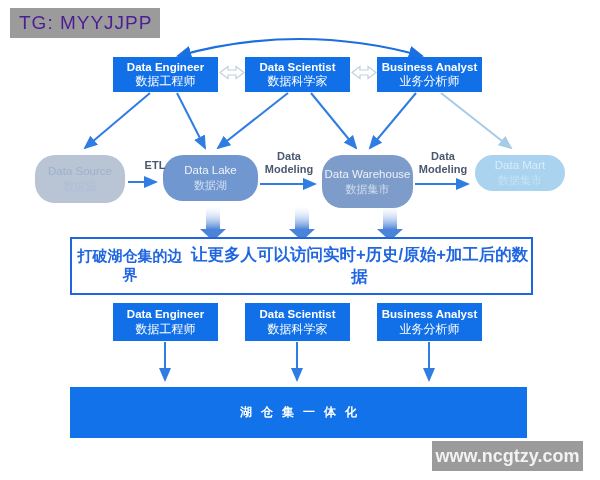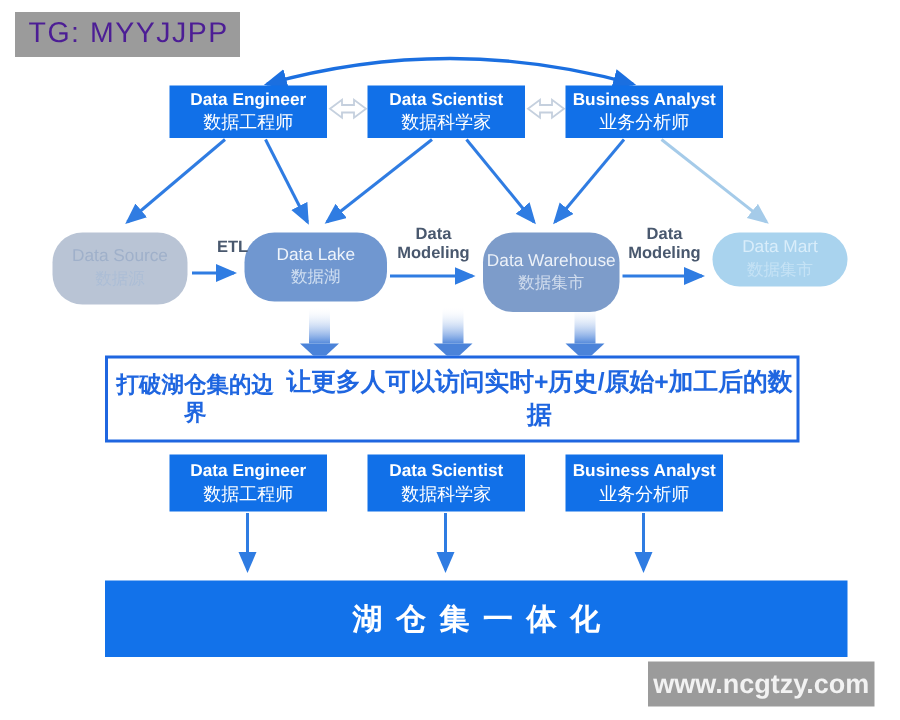--- a/index.html
+++ b/index.html
@@ -56,24 +56,24 @@
     position:absolute;left:70px;top:237px;width:459px;height:54px;background:#fff;
     border:2px solid var(--banner_blue,#1f66e0);color:var(--banner_blue,#1f66e0);
     display:flex;flex-direction:row;align-items:center;justify-content:space-evenly;
     font-weight:bold;text-align:center;
   }
   .banner .l1{font-size:15px;}
   .banner .l2{font-size:16.5px;}
 
   
   .bottom-banner{
-    position:absolute;left:70px;top:387px;width:495px;height:51px;
+    position:absolute;left:70px;top:387px;width:457px;height:51px;
     background:var(--bottom_box,#1170e8);color:#fff;
     display:flex;align-items:center;justify-content:center;
-    font-size:20px;font-weight:bold;letter-spacing:9px;text-indent:9px;
+    font-size:12px;font-weight:bold;letter-spacing:9px;text-indent:9px;
   }
 </style>
 </head>
 <body>
 
 <div class="stage">
 
   <svg class="arrows" width="600" height="480" viewBox="0 0 600 480">
     <defs>
       <linearGradient id="shaft" x1="0" y1="0" x2="0" y2="1">

